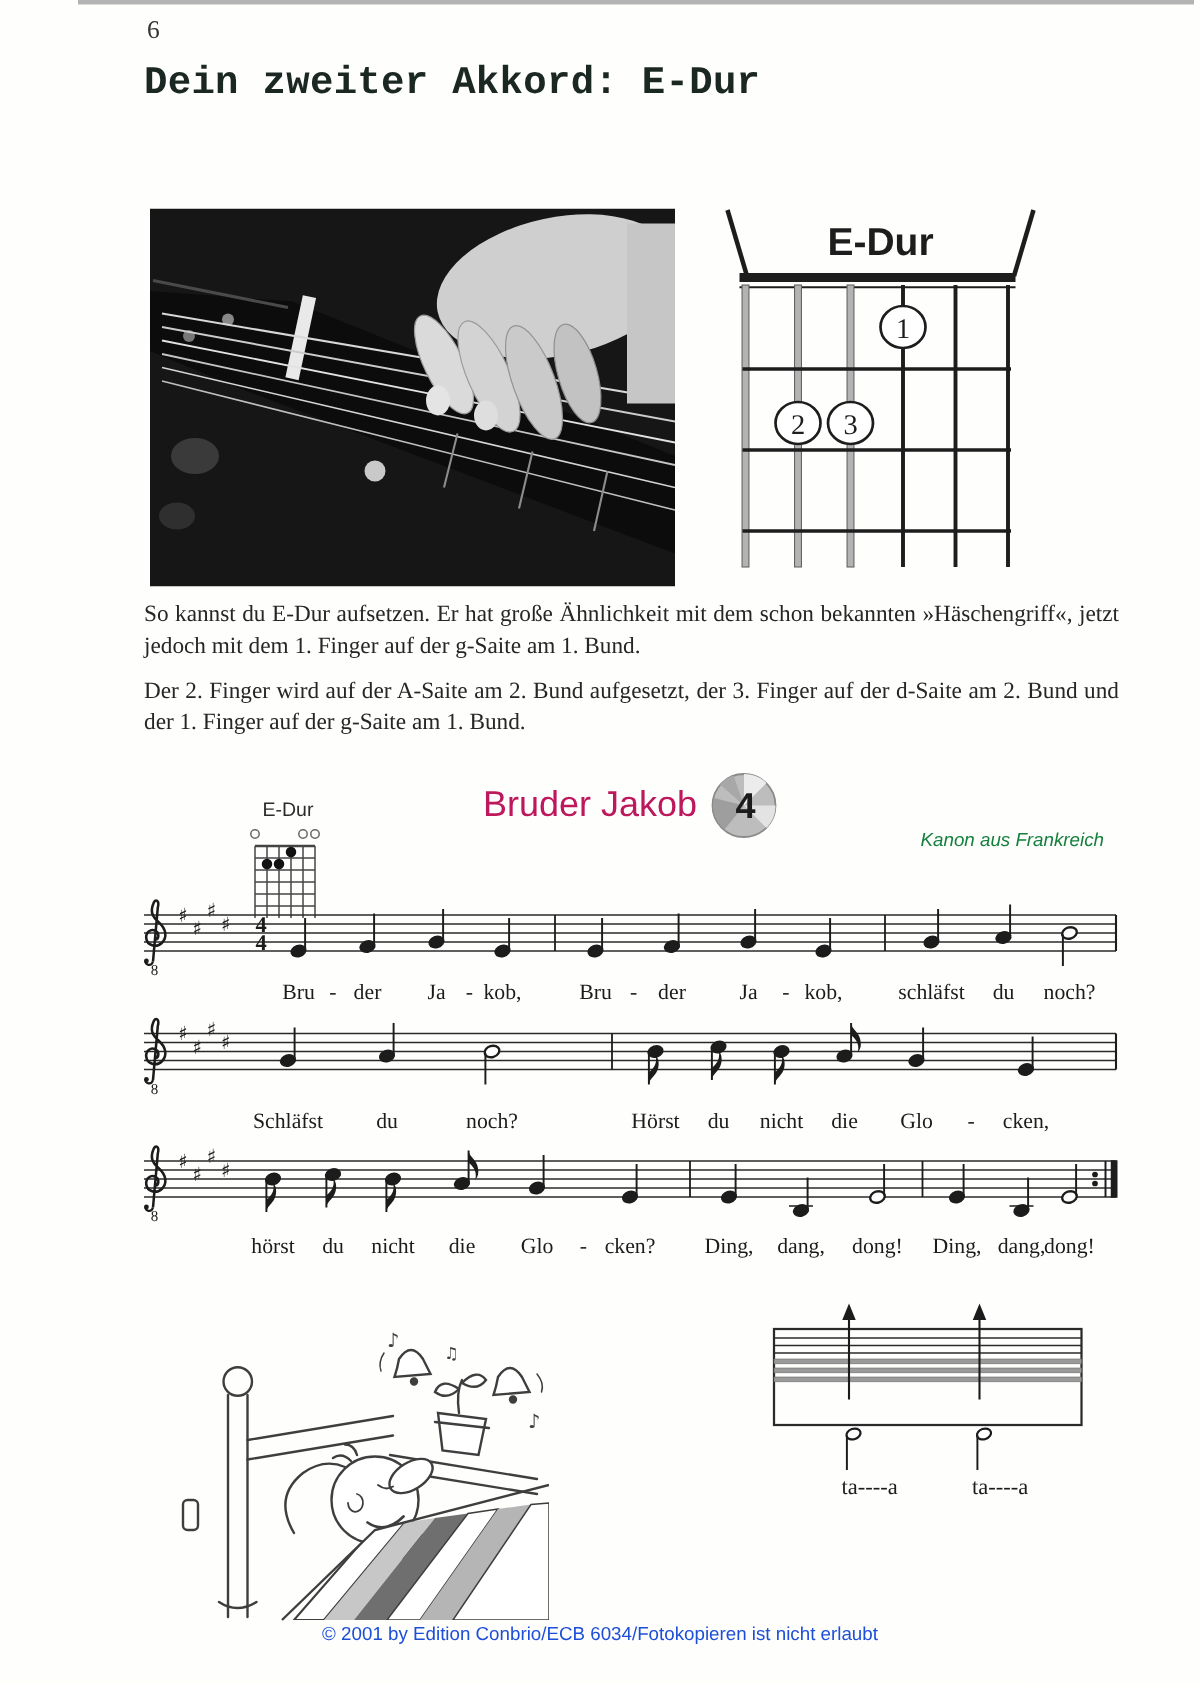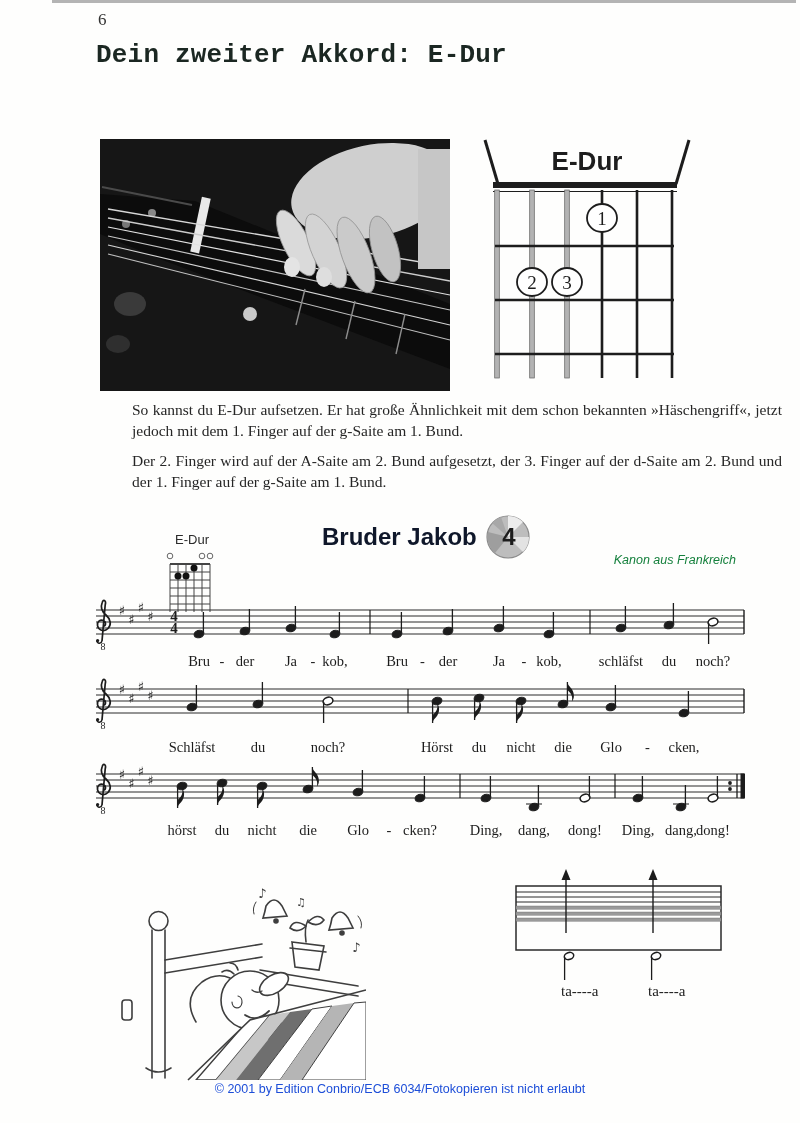--- a/index.html
+++ b/index.html
@@ -3,24 +3,24 @@
 <meta charset="utf-8">
 <style>
   html,body{margin:0;padding:0;background:#ffffff;}
   .page{position:relative;width:800px;height:1123px;background:#fefefd;overflow:hidden;
         font-family:"Liberation Serif",serif;color:#222;}
   .hairline{position:absolute;left:52px;top:0;width:744px;height:3px;background:#b4b4b4;}
   .pagenum{position:absolute;left:98px;top:10px;font-size:17px;color:#333;}
   .heading{position:absolute;left:96px;top:40px;font-family:Liberation Mono, monospace;
            font-weight:bold;font-size:26px;letter-spacing:.2px;color:#1b2722;}
   .para{position:absolute;left:96px;width:650px;font-size:15.5px;line-height:21px;
-        text-align:justify;color:#262626;margin-left:36px;}
+        text-align:justify;color:#262626;}
   .p1{top:399px;} .p2{top:450px;}
   .songtitle-wrap{position:absolute;left:322px;top:514px;display:flex;align-items:center;gap:8px;}
-  .songtitle{font-family:"Liberation Sans",sans-serif;font-weight:bold;font-size:24px;color:#0f172a;}
+  .songtitle{font-family:"Liberation Sans",sans-serif;font-weight:normal;font-size:24px;color:#be185d;}
   .origin{position:absolute;right:64px;top:553px;font-family:"Liberation Sans",sans-serif;
           font-style:italic;font-size:12.5px;color:#15803d;}
   .footer{position:absolute;left:0;top:1082px;width:100%;text-align:center;
           font-family:"Liberation Sans",sans-serif;font-size:12.5px;color:#1d4ed8;}
   svg{position:absolute;}
   svg text.sans{font-family:"Liberation Sans",sans-serif;}
   svg text.serif{font-family:"Liberation Serif",serif;}
 </style>
 </head>
 <body>

